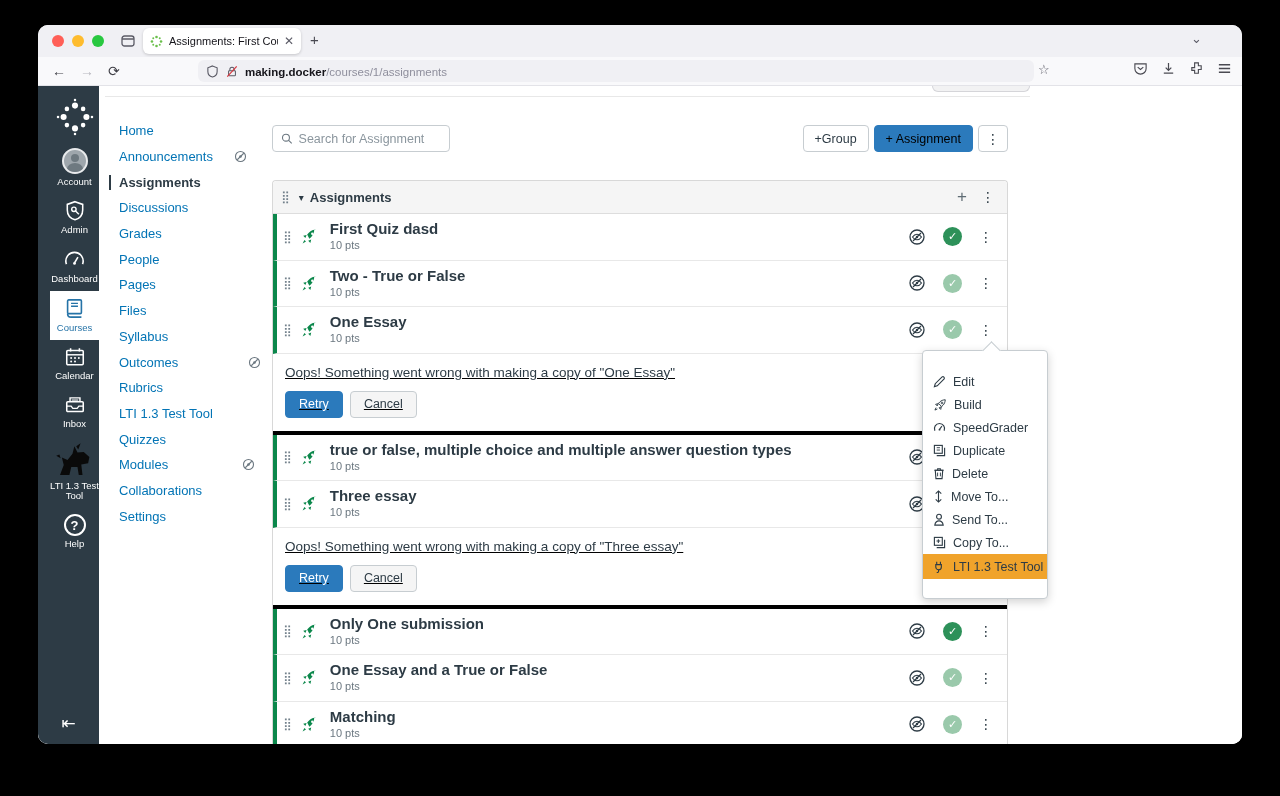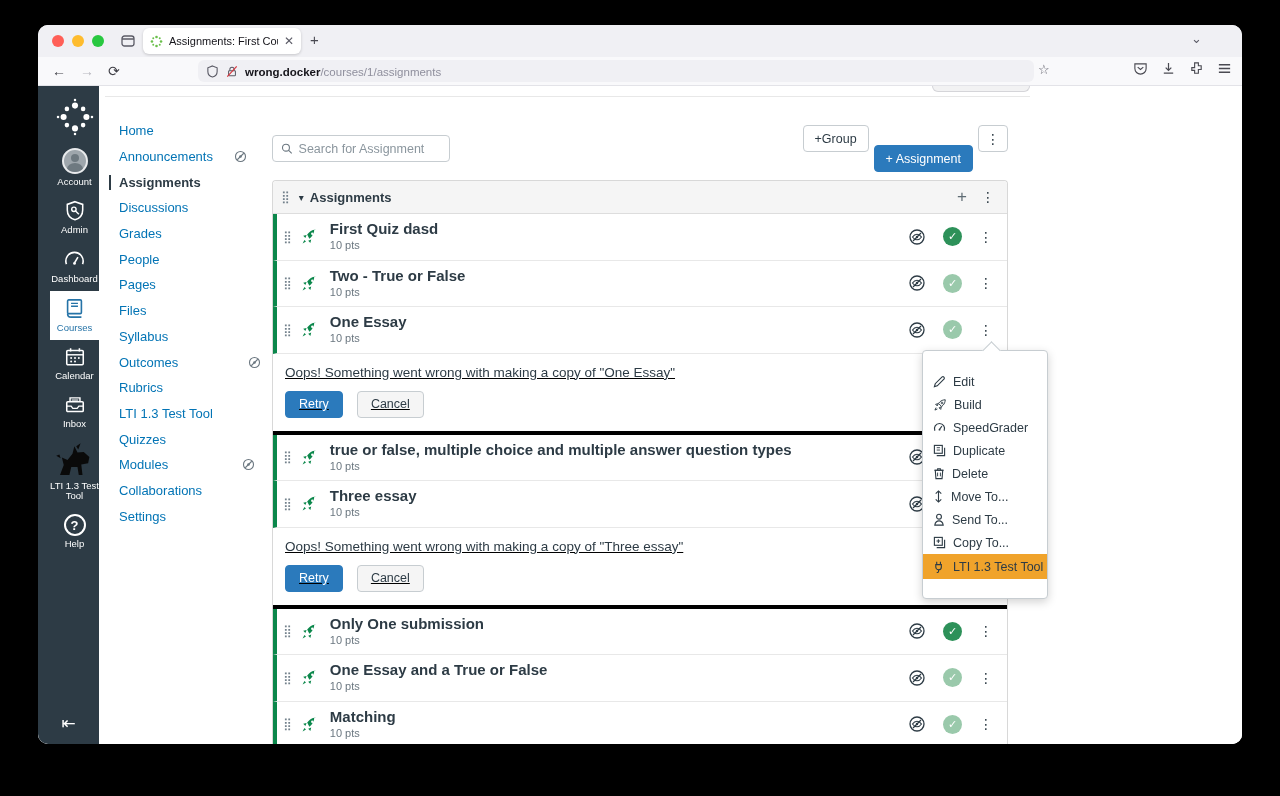--- a/index.html
+++ b/index.html
@@ -55,21 +55,21 @@
   .hidden-eye { margin-left:auto; margin-right:22px; display:flex; }
   .cnav-item:nth-child(10) .hidden-eye { margin-right:8px; }
 
   .main { position:absolute; left:173px; top:0; width:736px; }
   .searchrow { position:absolute; top:39px; left:0; width:100%; display:flex; align-items:center; }
   .search { width:178px; height:27px; border:1px solid #c7cdd1; border-radius:4px; display:flex; align-items:center; padding:0 8px; gap:6px; }
   .search input { border:none; outline:none; font-size:12.5px; width:100%; color:#2d3b45; background:transparent; font-family:inherit; }
   .search input::placeholder { color:#8b969e; }
   .btns { margin-left:auto; display:flex; gap:5px; }
   .btn { height:27px; border-radius:4px; font-size:12.5px; display:flex; align-items:center; padding:0 11px; border:1px solid #c7cdd1; background:#fff; color:#2d3b45; font-family:inherit; }
-  .btn.primary { background:#2b7abc; border-color:#2b7abc; color:#ffffff;margin-top:20px; }
+  .btn.primary { background:#2b7abc; border-color:#2b7abc; color:#000000; }
   .btn.kebab { padding:0 7px; font-size:14px; }
 
   .list { position:absolute; top:94px; left:0; width:100%; border:1px solid #d8d8d8; border-radius:4px 4px 0 0; border-bottom:none; }
   .ghead { height:33px; background:#f5f5f5; border-bottom:1px solid #ddd; display:flex; align-items:center; padding:0 12px 0 8px; border-radius:4px 4px 0 0; }
   .handle { color:#73818c; font-size:12px; letter-spacing:-1px; }
   .caret { font-size:10px; color:#2d3b45; margin:0 6px 0 10px; }
   .ghead .title { font-size:13px; font-weight:bold; color:#2d3b45; }
   .ghead .right { margin-left:auto; display:flex; gap:14px; align-items:center; color:#5f6c74; }
   .plus { font-size:17px; font-weight:300; }
   .dots { font-size:14px; color:#2d3b45; }
@@ -79,21 +79,21 @@
   .row .ricon { margin-right:12px; display:flex; }
   .rtext .t { font-size:15px; font-weight:bold; color:#2d3b45; line-height:14px; }
   .rtext .p { font-size:11px; color:#6b7780; margin-top:3px; }
   .row .right { margin-left:auto; display:flex; align-items:center; gap:17px; }
   .chk { width:19px; height:19px; border-radius:50%; display:flex; align-items:center; justify-content:center; color:#fff; font-size:11px; font-weight:bold; }
   .chk.dark { background:#2d9159; }
   .chk.light { background:#9ac9ab; }
 
   .errblock { background:#fff; border-bottom:4px solid #000000; padding:11px 0 13px 12px;text-decoration:underline; }
   .errblock .msg { font-size:13.5px; color:#2d3b45; }
-  .errbtns { margin-top:11px; display:flex; gap:14px; }
+  .errbtns { margin-top:11px; display:flex; gap:7px; }
   .ebtn { height:27px; border-radius:4px; font-size:12.5px; padding:0 13px; font-family:inherit; }
   .ebtn.retry { background:#2b7abc; color:#fff; border:1px solid #2b7abc; }
   .ebtn.cancel { background:#f5f5f5; color:#2d3b45; border:1px solid #c7cdd1; }
 
   
   .ctxmenu { position:absolute; left:823px; top:264px; width:126px; background:#fff; border:1px solid #c7cdd1; border-radius:4px; box-shadow:0 3px 10px rgba(0,0,0,.18); padding:19px 0; z-index:20;text-align:center; }
   .ctxmenu::before { content:""; position:absolute; top:-7px; left:62px; width:12px; height:12px; background:#fff; border-left:1px solid #c7cdd1; border-top:1px solid #c7cdd1; transform:rotate(45deg); }
   .mi { height:23px; display:flex; align-items:center; padding:0 10px; gap:7px; font-size:12.5px; color:#2d3b45; white-space:nowrap; }
   .mi svg { flex-shrink:0; }
   .mi.hl { background:#f0a32b; height:25px; }
@@ -143,21 +143,21 @@
     <span class="nav-ico">⟳</span>
     <div class="urlbar">
       <svg class="ic" width="13" height="13" viewBox="0 0 14 14">
           <path d="M7 1 12 3v4c0 3-2.2 5.3-5 6C4.2 12.3 2 10 2 7V3z" fill="none" stroke="#5b5b66" stroke-width="1.2"></path>
         </svg>
       <svg class="ic" width="12" height="13" viewBox="0 0 14 14">
         <rect x="3" y="6" width="8" height="6" rx="1" fill="none" stroke="#5b5b66" stroke-width="1.2"></rect>
         <path d="M4.5 6V4.5a2.5 2.5 0 0 1 5 0V6" fill="none" stroke="#5b5b66" stroke-width="1.2"></path>
         <line x1="1.5" y1="13" x2="12.5" y2="1" stroke="#d7373f" stroke-width="1.4"></line>
       </svg>
-      <span><span class="url-host">wrong.docker</span><span class="url-path">/courses/1/assignments</span></span>
+      <span><span class="url-host">making.docker</span><span class="url-path">/courses/1/assignments</span></span>
     </div>
     <span class="star">☆</span>
     <div class="right-icons">
       <svg class="ic" width="15" height="15" viewBox="0 0 16 16">
           <path d="M2 3h12v5a6 6 0 0 1-12 0z" fill="none" stroke="#4a4a52" stroke-width="1.2"></path>
           <path d="M5 6.5 8 9l3-2.5" fill="none" stroke="#4a4a52" stroke-width="1.2"></path>
         </svg>
       <svg class="ic" width="15" height="15" viewBox="0 0 16 16">
           <path d="M8 2v8M5 7l3 3 3-3" fill="none" stroke="#4a4a52" stroke-width="1.3"></path>
           <path d="M3 13h10" stroke="#4a4a52" stroke-width="1.3"></path>

